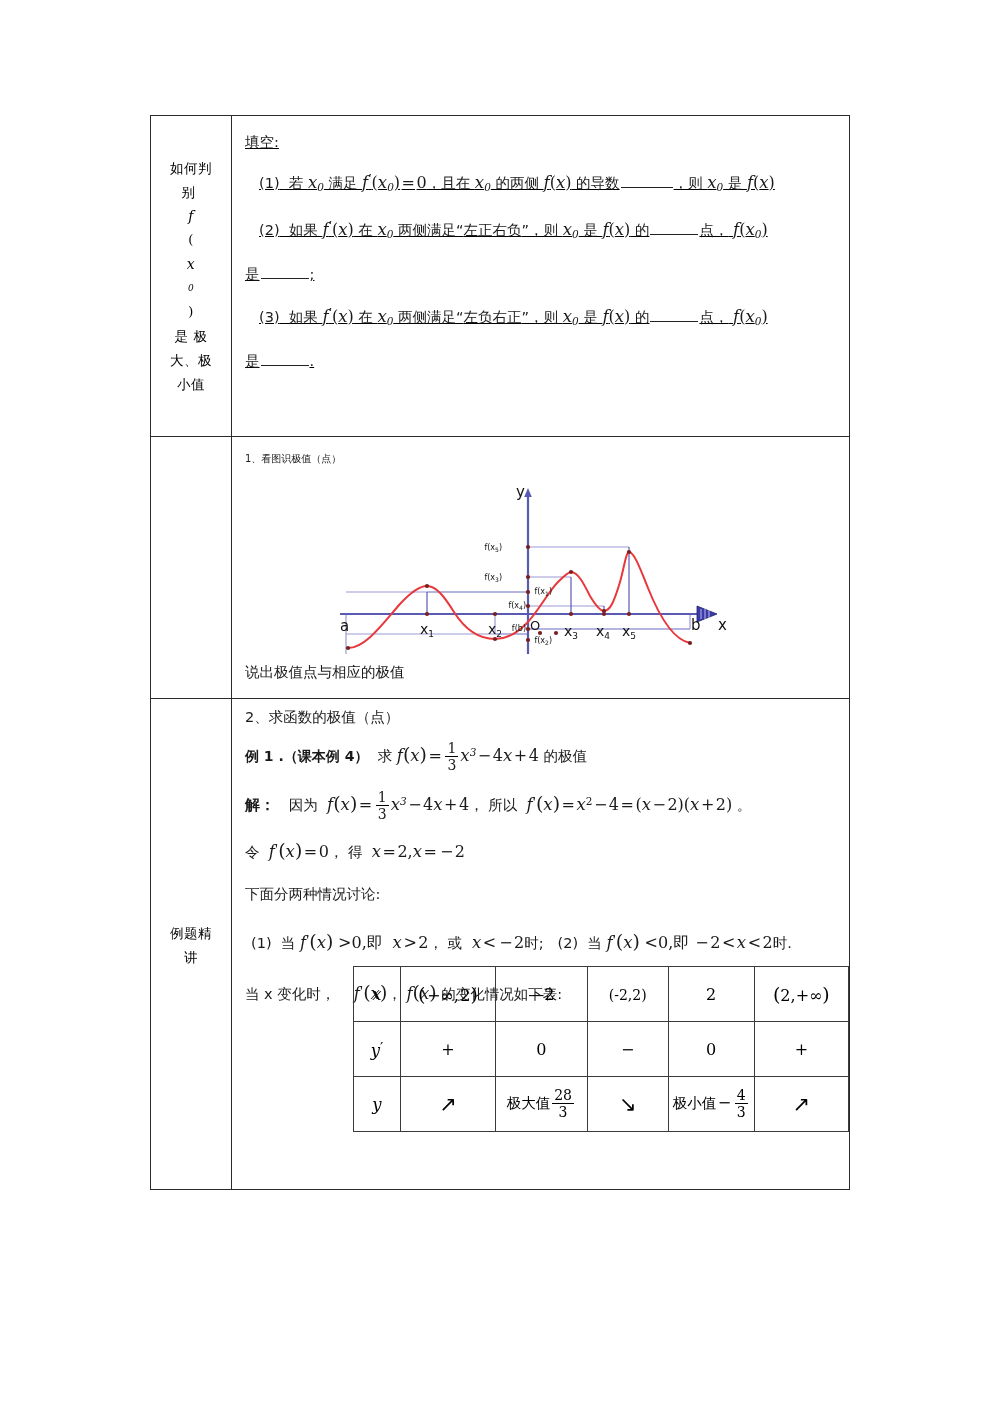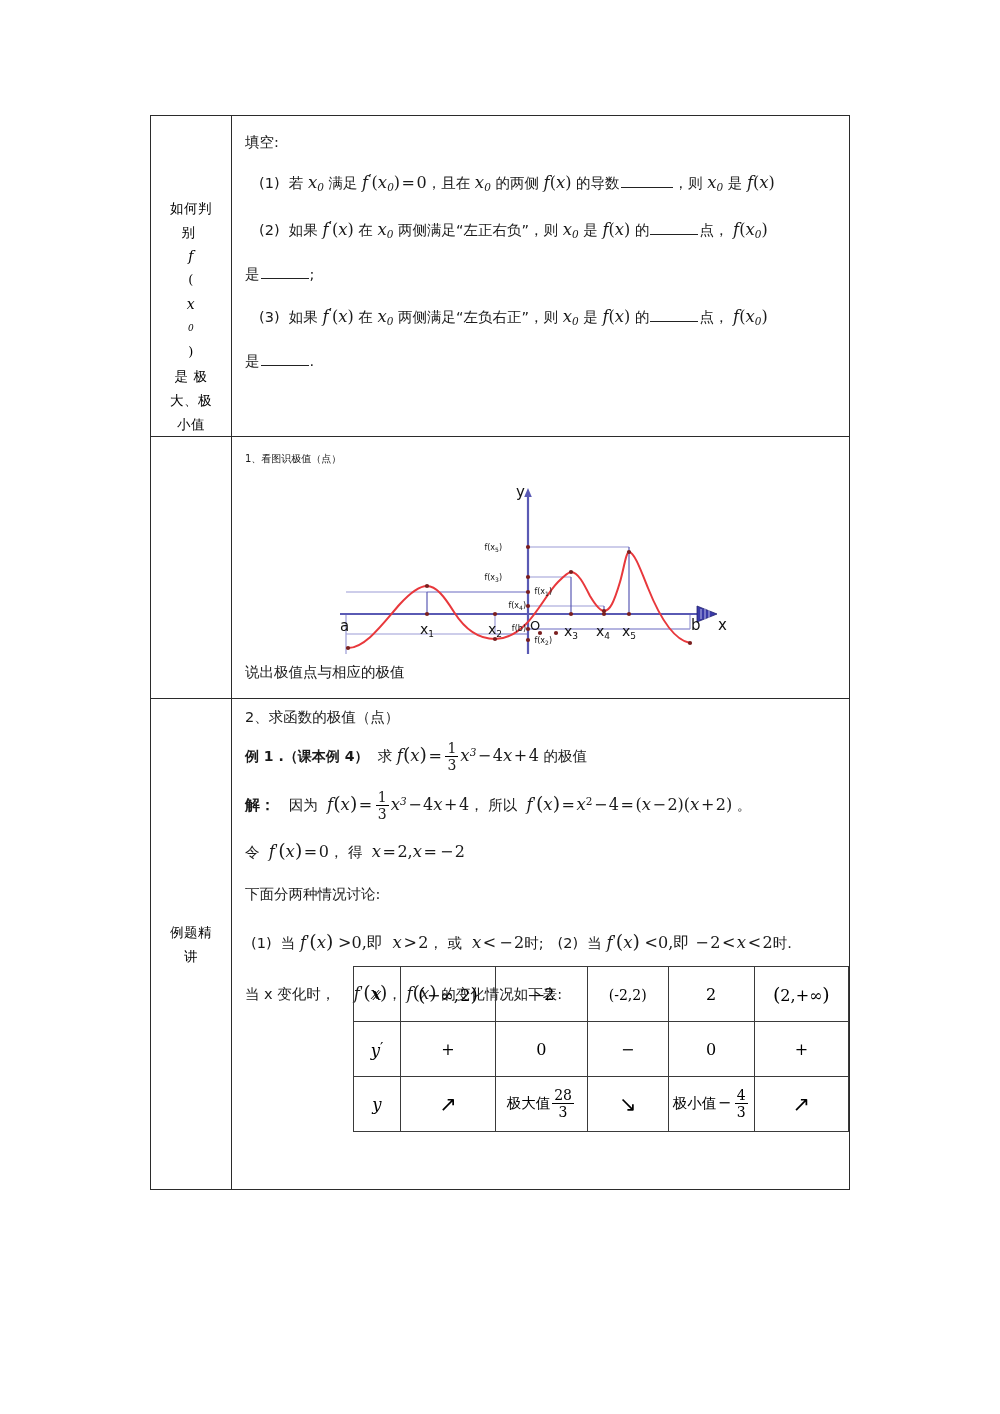--- a/index.html
+++ b/index.html
@@ -77,31 +77,31 @@
 
 <div class="page">
 
   <div class="outer">
 
     <div class="colsep" style="left:80px;"></div>
 
     <div class="rowsep" style="top:320px;"></div>
     <div class="rowsep" style="top:582px;"></div>
 
-    <div class="labelcell" style="top:0;height:320px;align-items:flex-end;">
+    <div class="labelcell" style="top:0;height:320px;">
       <span>
         <div>如何判</div>
         <div>别&nbsp;<span class="mi" style="font-size:14px;">f</span><span class="mn" style="font-size:13px;">(</span><span class="mi" style="font-size:14px;">x</span><span class="sub" style="font-size:9px;">0</span><span class="mn" style="font-size:13px;">)</span></div>
         <div>是 极</div>
         <div>大、极</div>
         <div>小值</div>
       </span>
     </div>
 
-    <div class="bodycell" style="top:0;height:320px;">
+    <div class="bodycell" style="top:0;height:320px;text-decoration:underline;">
       <div class="txt" style="line-height:36px;">填空:</div>
 
       <div class="txt">
         <span style="padding-left:14px;">(1)</span>
         <span class="cjk">&nbsp;若&nbsp;</span><span class="mi">x</span><span class="sub">0</span><span class="cjk">&nbsp;满足&nbsp;</span><span class="mi">f</span><span class="prime">′</span><span class="mn">(</span><span class="mi">x</span><span class="sub">0</span><span class="mn">)</span><span class="mo">=</span><span class="mn">0</span><span class="cjk">，且在&nbsp;</span><span class="mi">x</span><span class="sub">0</span><span class="cjk">&nbsp;的两侧&nbsp;</span><span class="mi">f</span><span class="mn">(</span><span class="mi">x</span><span class="mn">)</span><span class="cjk">&nbsp;的导数</span><span class="blank w"></span><span class="cjk">，则&nbsp;</span><span class="mi">x</span><span class="sub">0</span><span class="cjk">&nbsp;是&nbsp;</span><span class="mi">f</span><span class="mn">(</span><span class="mi">x</span><span class="mn">)</span>
       </div>
 
 
       <div class="txt">
         <span style="padding-left:14px;">(2)</span>
@@ -227,21 +227,21 @@
             <text x="186" y="159" text-anchor="end">f(b)</text>
             <text x="212" y="171" text-anchor="end">f(x<tspan font-size="6" dy="2">2</tspan><tspan dy="-2">)</tspan></text>
             <text x="212" y="199" text-anchor="end">f(a)</text>
           </g>
         </svg>
       </div>
 
       <div class="txt" style="line-height:26px;font-size:14.5px;margin-top:2px;">说出极值点与相应的极值</div>
     </div>
 
-    <div class="labelcell" style="top:582px;height:493px;font-family:Liberation Serif, serif;">
+    <div class="labelcell" style="top:582px;height:493px;">
       <span>
         <div>例题精</div>
         <div>讲</div>
       </span>
     </div>
 
     <div class="bodycell" style="top:582px;height:493px;padding-top:6px;">
 
       <div class="txt" style="line-height:26px;">2、求函数的极值（点）</div>
 

